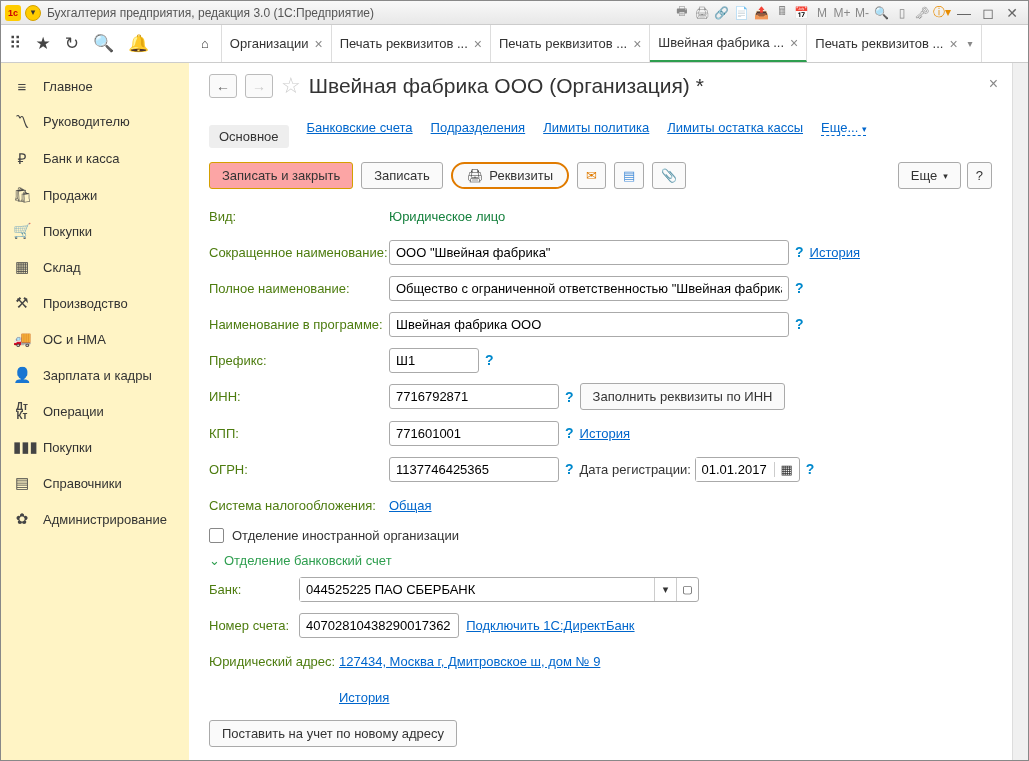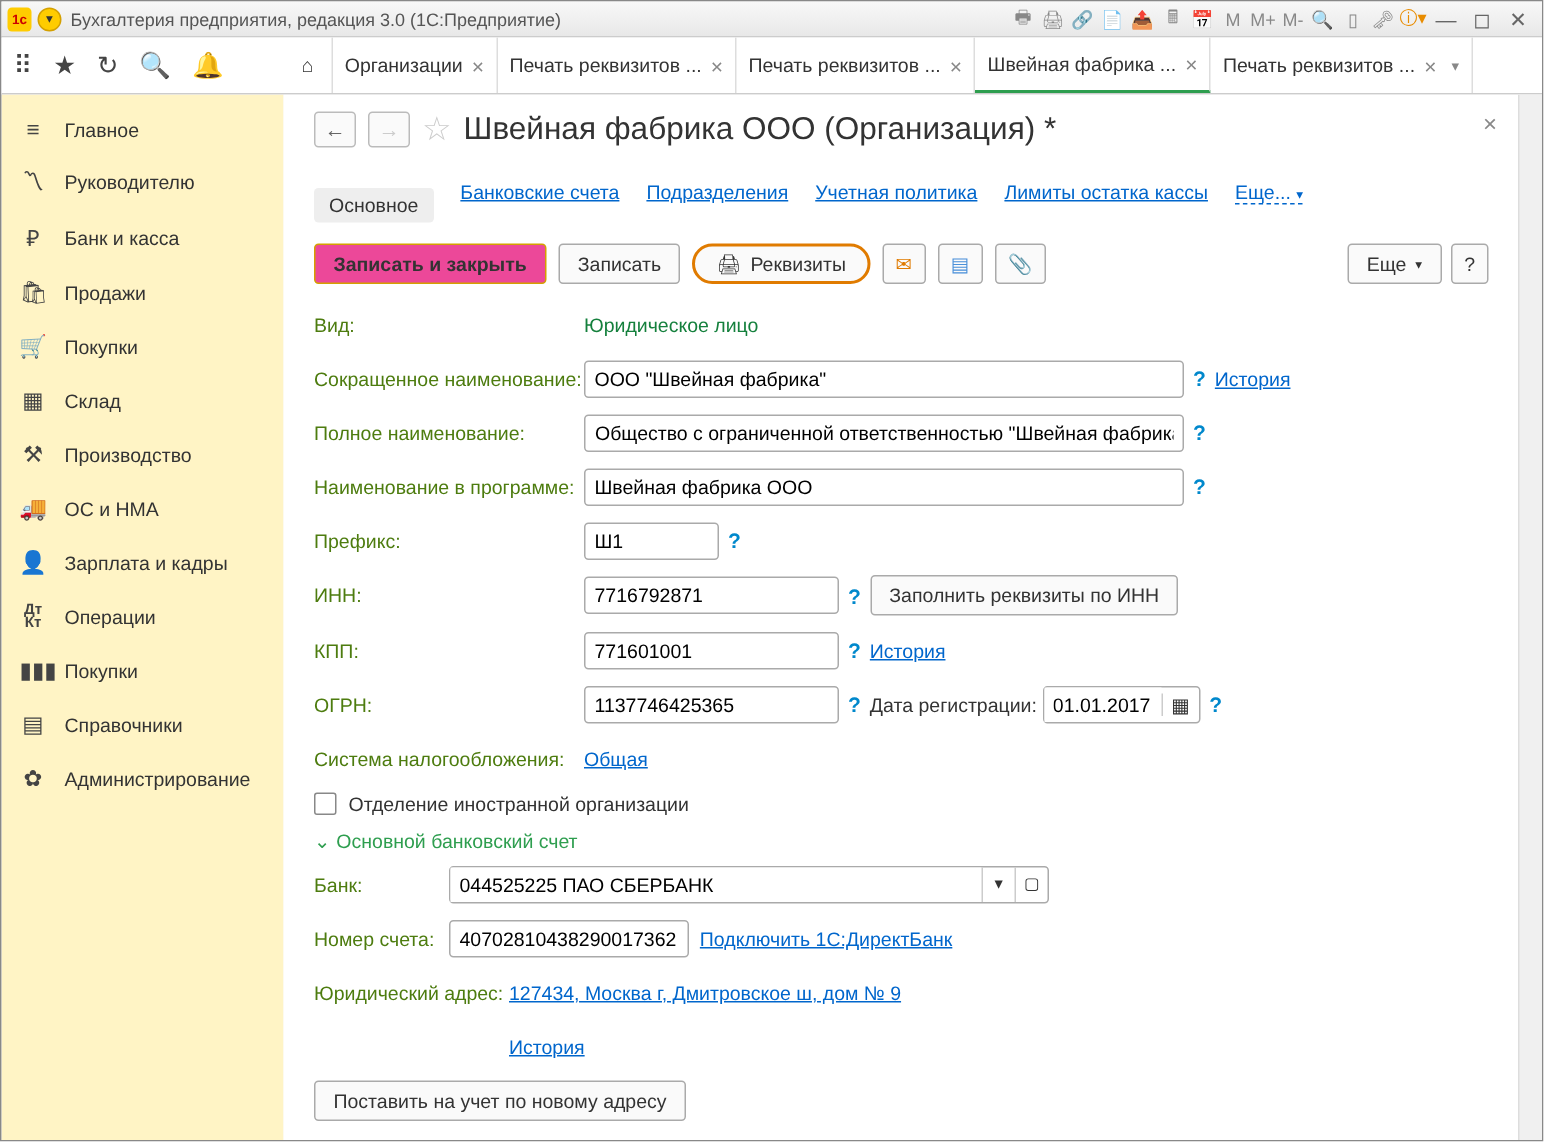--- a/index.html
+++ b/index.html
@@ -41,21 +41,21 @@
 .page-close { position: absolute; right: 30px; top: 12px; font-size: 16px; color: #888; cursor: pointer; }
 
 .subtabs { display: flex; gap: 18px; align-items: center; margin-bottom: 14px; font-size: 13px; }
 .subtab { color: #0066cc; cursor: pointer; text-decoration: underline; }
 .subtab.active { background: #eee; color: #333; padding: 4px 10px; border-radius: 3px; text-decoration: none; margin-top: 18px; }
 .subtab.more { border-bottom: 1px dashed #0066cc; text-decoration: none; }
 .subtab .dd { font-size: 9px; }
 
 .action-row { display: flex; gap: 8px; align-items: center; margin-bottom: 14px; }
 .btn { border: 1px solid #aaa; background: #fafafa; border-radius: 3px; padding: 5px 12px; font-size: 13px; cursor: pointer; display: inline-flex; align-items: center; gap: 6px; }
-.btn.primary { background: #ec4899; border-color: #d4a000; font-weight: bold; }
+.btn.primary { background: #fca5a5; border-color: #d4a000; font-weight: normal; }
 .btn.icon-only { padding: 5px 8px; }
 .btn.highlight { border: 2px solid #e07b00; border-radius: 14px; padding: 4px 14px; }
 .moreactions { margin-left: auto; display: flex; gap: 6px; }
 
 .form-row { display: flex; align-items: center; margin-bottom: 10px; min-height: 26px; }
 .form-label { width: 180px; font-size: 13px; color: #4d7c0f; }
 .form-input { border: 1px solid #aaa; border-radius: 3px; padding: 4px 6px; font-size: 13px; background: #fff; }
 .form-input.w400 { width: 400px; }
 .form-input.w170 { width: 170px; }
 .form-input.w90 { width: 90px; }
@@ -200,21 +200,21 @@
           <span class="nav-btn">←</span>
           <span class="nav-btn disabled">→</span>
           <span class="star">☆</span>
           <span class="page-title">Швейная фабрика ООО (Организация) *</span>
         </div>
 
         <div class="subtabs">
           <span class="subtab active">Основное</span>
           <span class="subtab">Банковские счета</span>
           <span class="subtab">Подразделения</span>
-          <span class="subtab">Учетная политика</span>
+          <span class="subtab">Лимиты политика</span>
           <span class="subtab">Лимиты остатка кассы</span>
           <span class="subtab more"><span>Еще...</span> <span class="dd">▾</span></span>
         </div>
 
         <div class="action-row">
           <span class="btn primary">Записать и закрыть</span>
           <span class="btn">Записать</span>
           <span class="btn highlight">
               <span>🖨</span>
               <span>Реквизиты</span>
@@ -296,21 +296,21 @@
         <div class="form-row">
           <span class="form-label">Система налогообложения:</span>
           <span class="form-link">Общая</span>
         </div>
 
         <div class="checkbox-row">
           <span class="checkbox"></span>
           <span>Отделение иностранной организации</span>
         </div>
 
-        <div class="section-head"><span class="chev">⌄</span><span>Основной банковский счет</span></div>
+        <div class="section-head"><span class="chev">⌄</span><span>Отделение банковский счет</span></div>
 
         <div class="form-row">
           <span class="form-label" style="width:90px">Банк:</span>
           <span class="select-wrap">
             <input value="044525225 ПАО СБЕРБАНК" style="">
             <span class="sbtn">▾</span>
             <span class="sbtn">▢</span>
           </span>
         </div>
 

